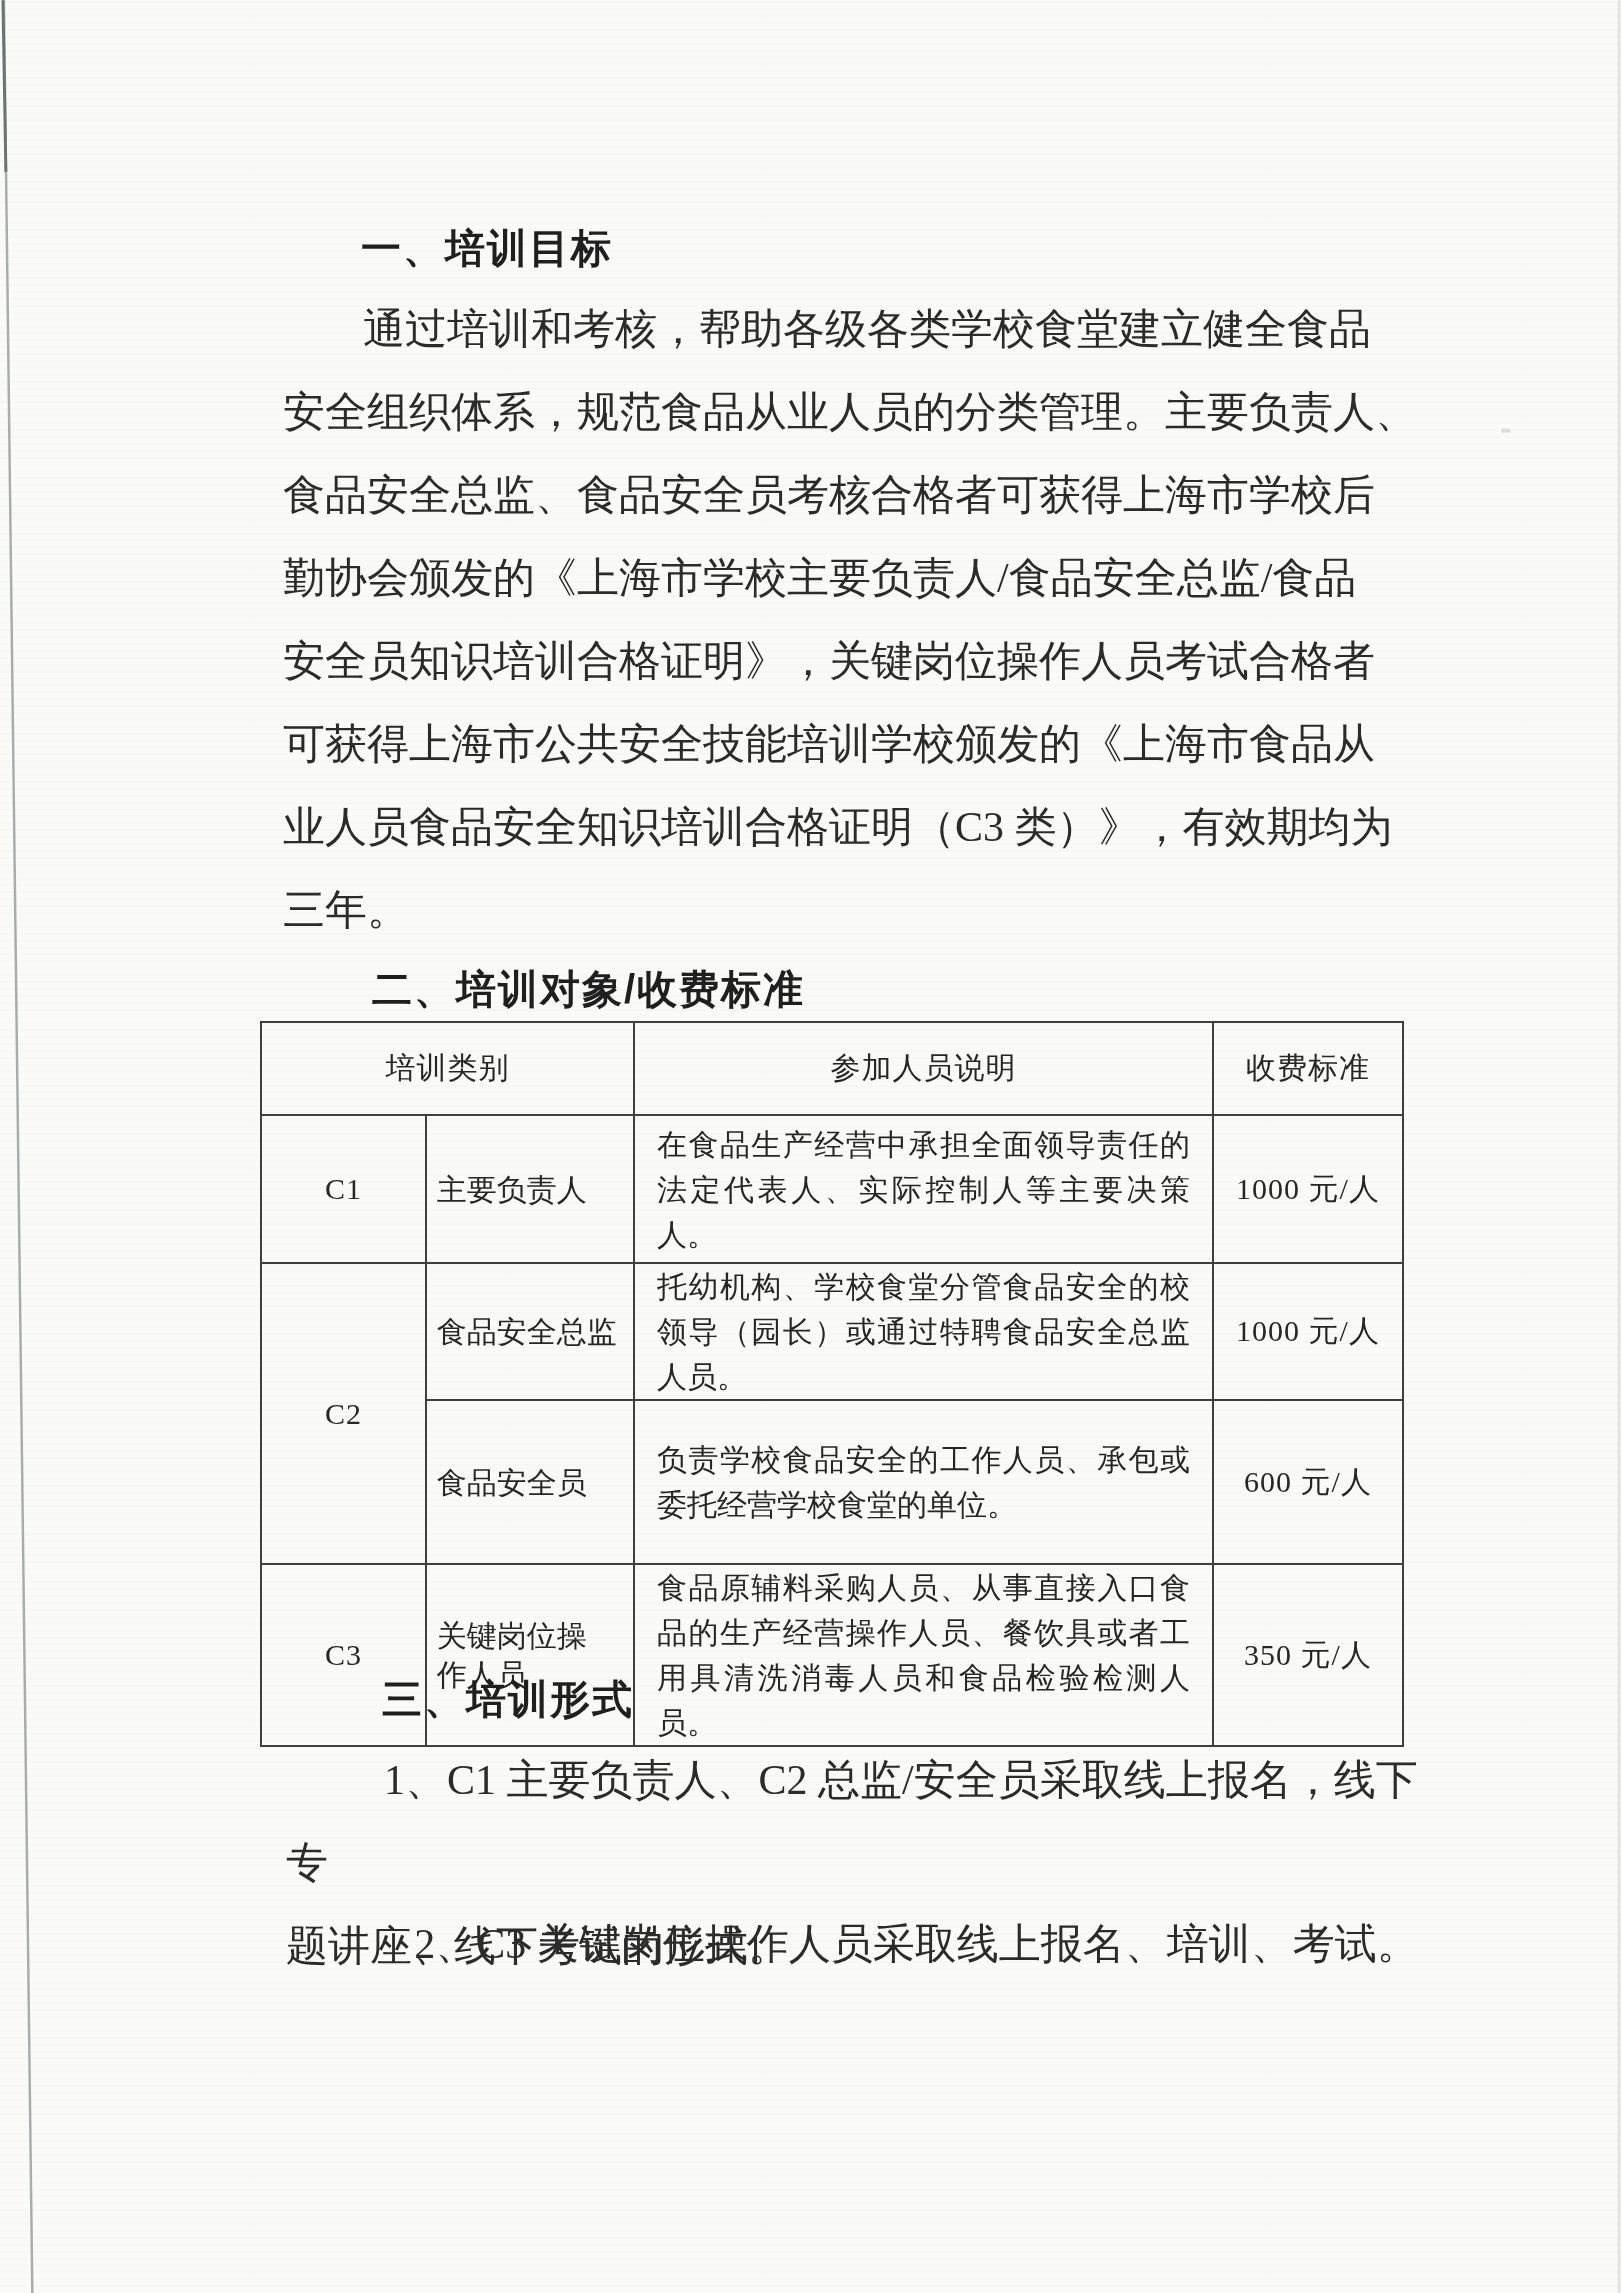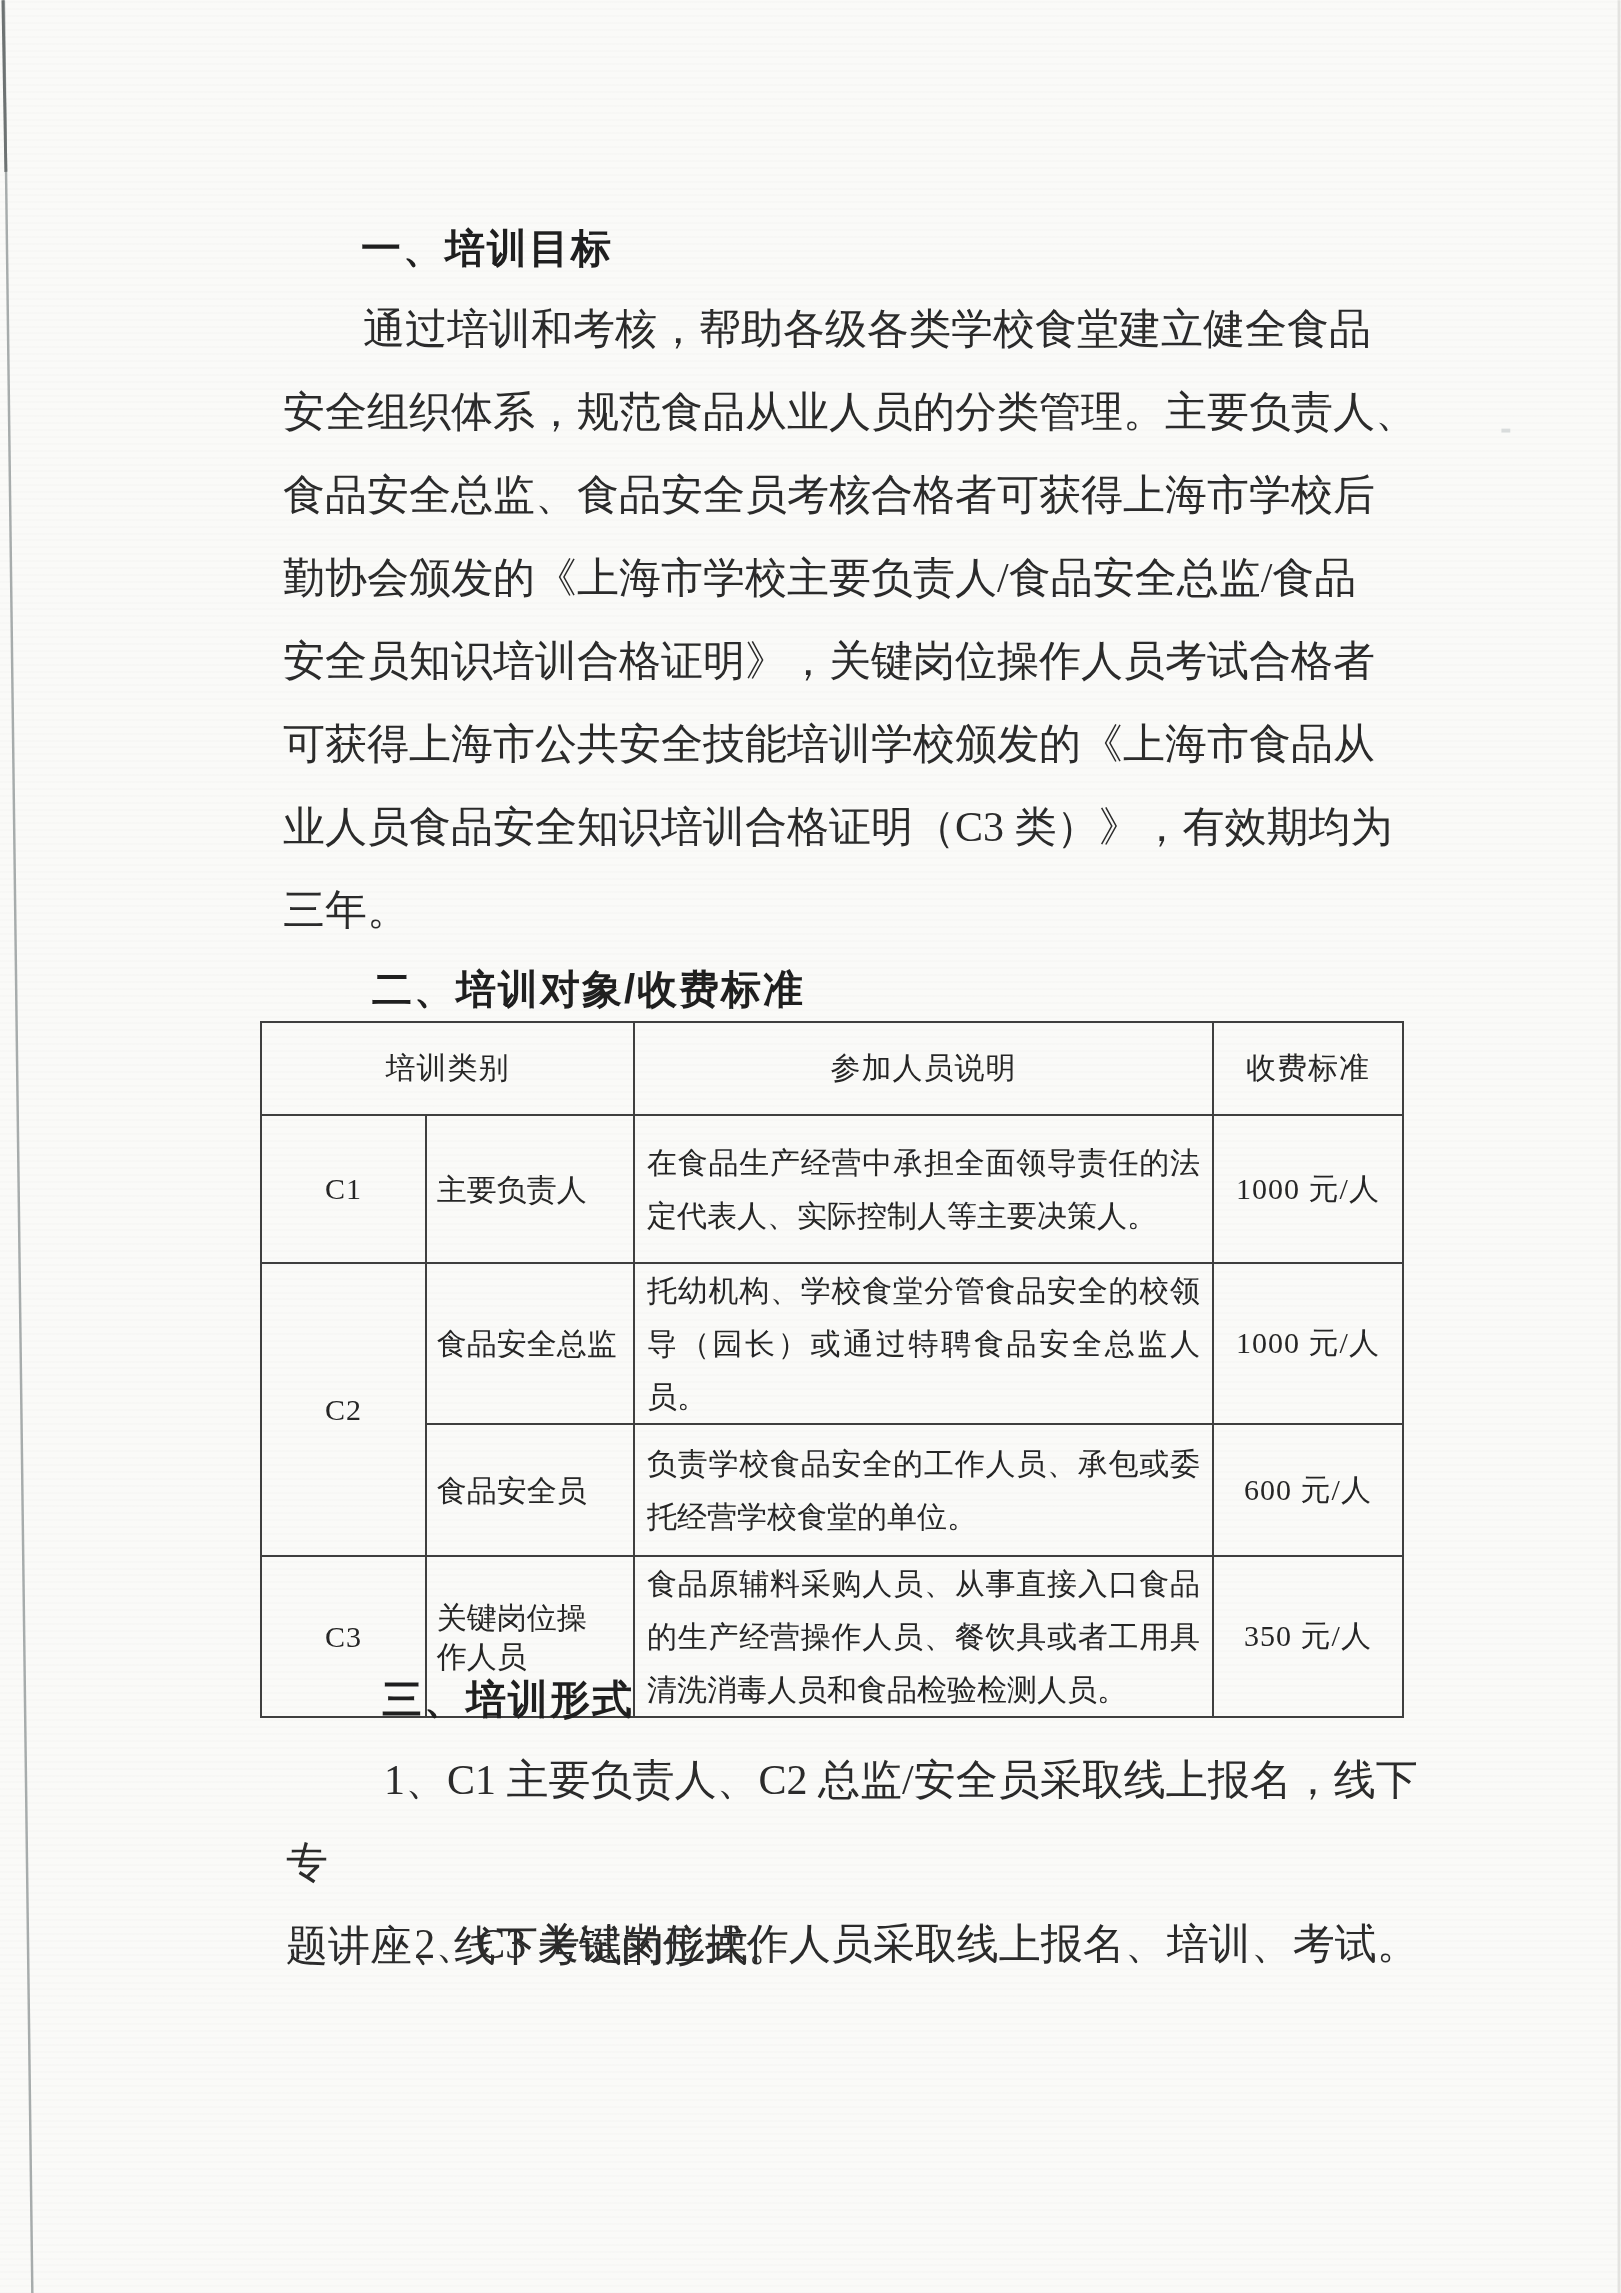--- a/index.html
+++ b/index.html
@@ -47,25 +47,25 @@
   }
   .fee-table td{
     border:2px solid #3f3f3f;
     vertical-align:middle;
     font-size:30px;
     overflow:hidden;
   }
   .r-head{height:93px;border-radius:11px;}
   .r-c1{height:148px;}
   .r-c2a{height:134px;}
-  .r-c2b{height:132px;}
+  .r-c2b{height:164px;}
   .r-c3{height:152px;}
   .cell-center{text-align:center;letter-spacing:1px;}
   .cell-role{text-align:left;padding:0 9.8px;line-height:39px;white-space:pre-line;}
-  .cell-desc{text-align:justify;padding:0 12px;line-height:53px;}
+  .cell-desc{text-align:justify;padding:0 22px;line-height:45px;}
   .cell-fee{text-align:center;letter-spacing:1px;white-space:nowrap;border-radius:20px;}
 </style>
 </head>
 <body>
 
 <div class="page">
 
   <svg class="artifact-layer" viewBox="0 0 1654 2340" xmlns="http://www.w3.org/2000/svg">
     <line x1="4" y1="0" x2="33" y2="2340" stroke="#a7acac" stroke-width="2.5"></line>
     <line x1="3" y1="0" x2="6" y2="175" stroke="#6d7272" stroke-width="3"></line>

